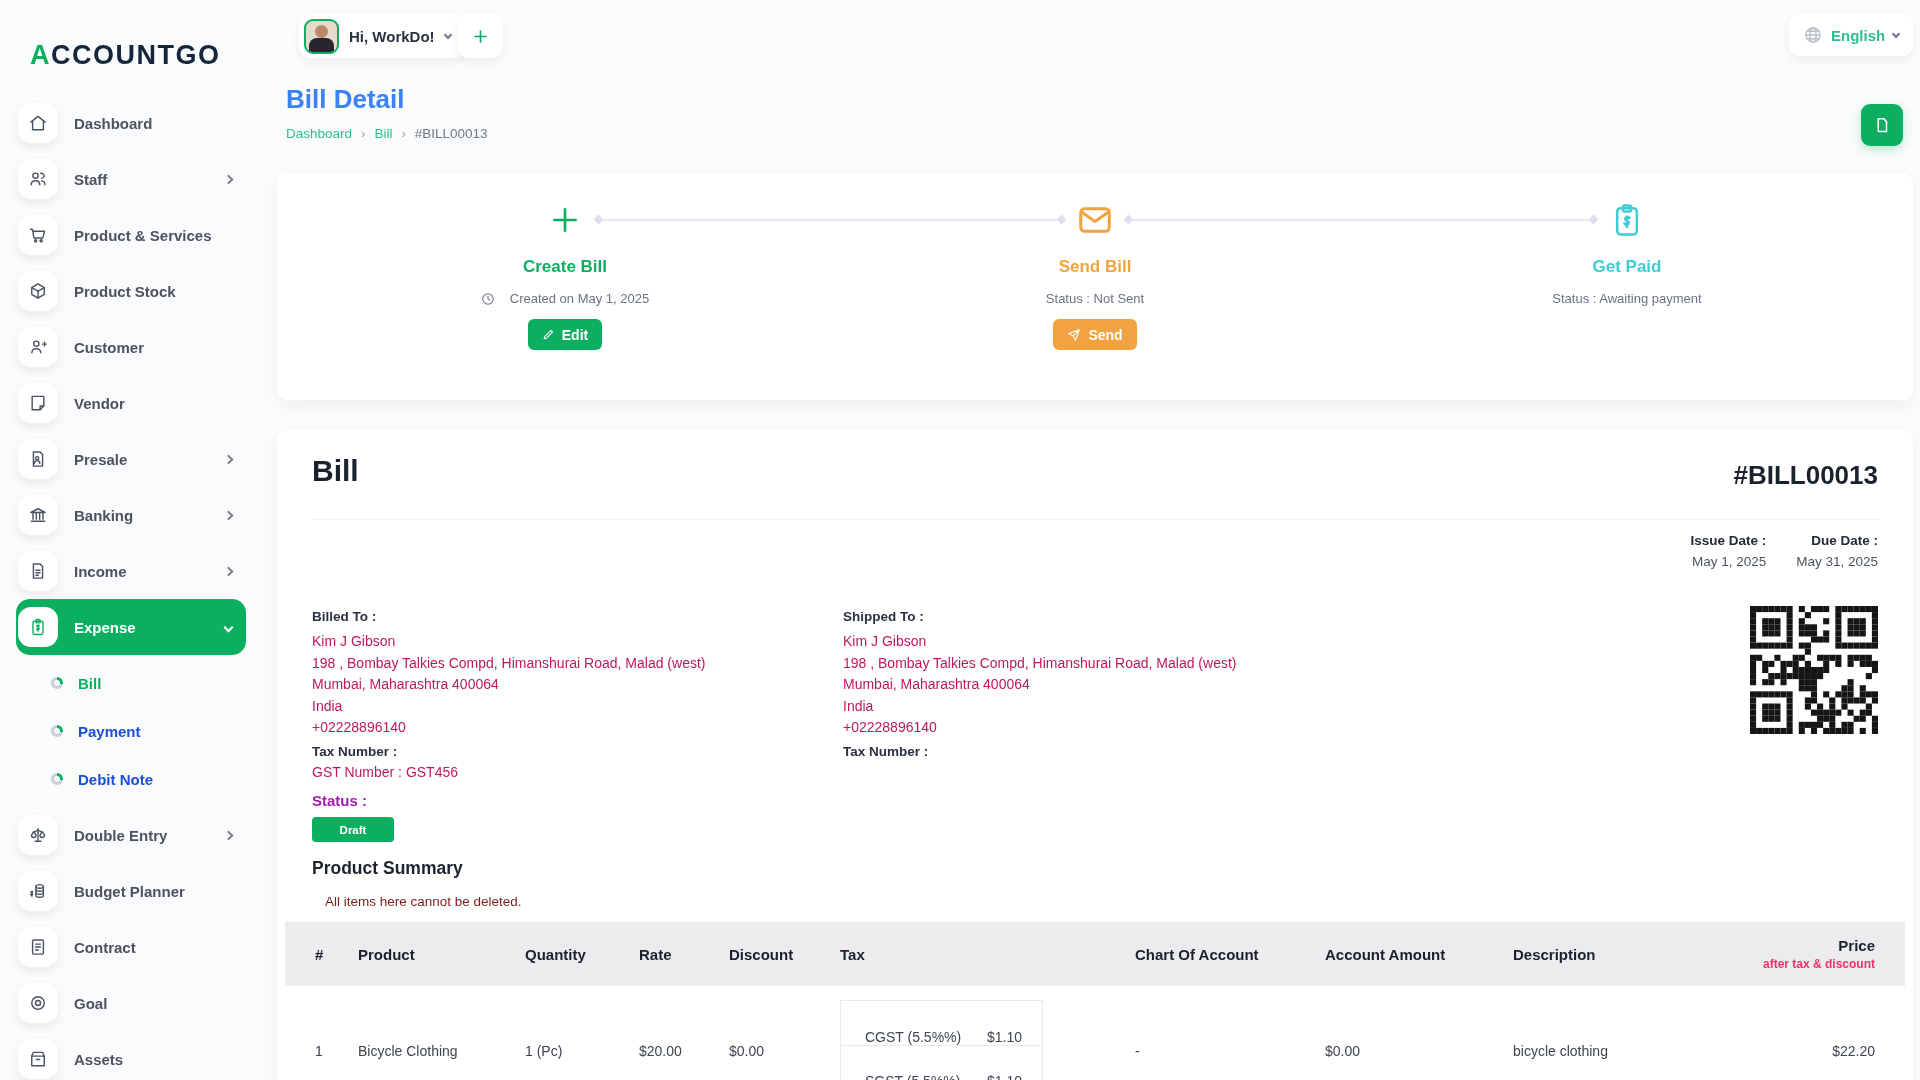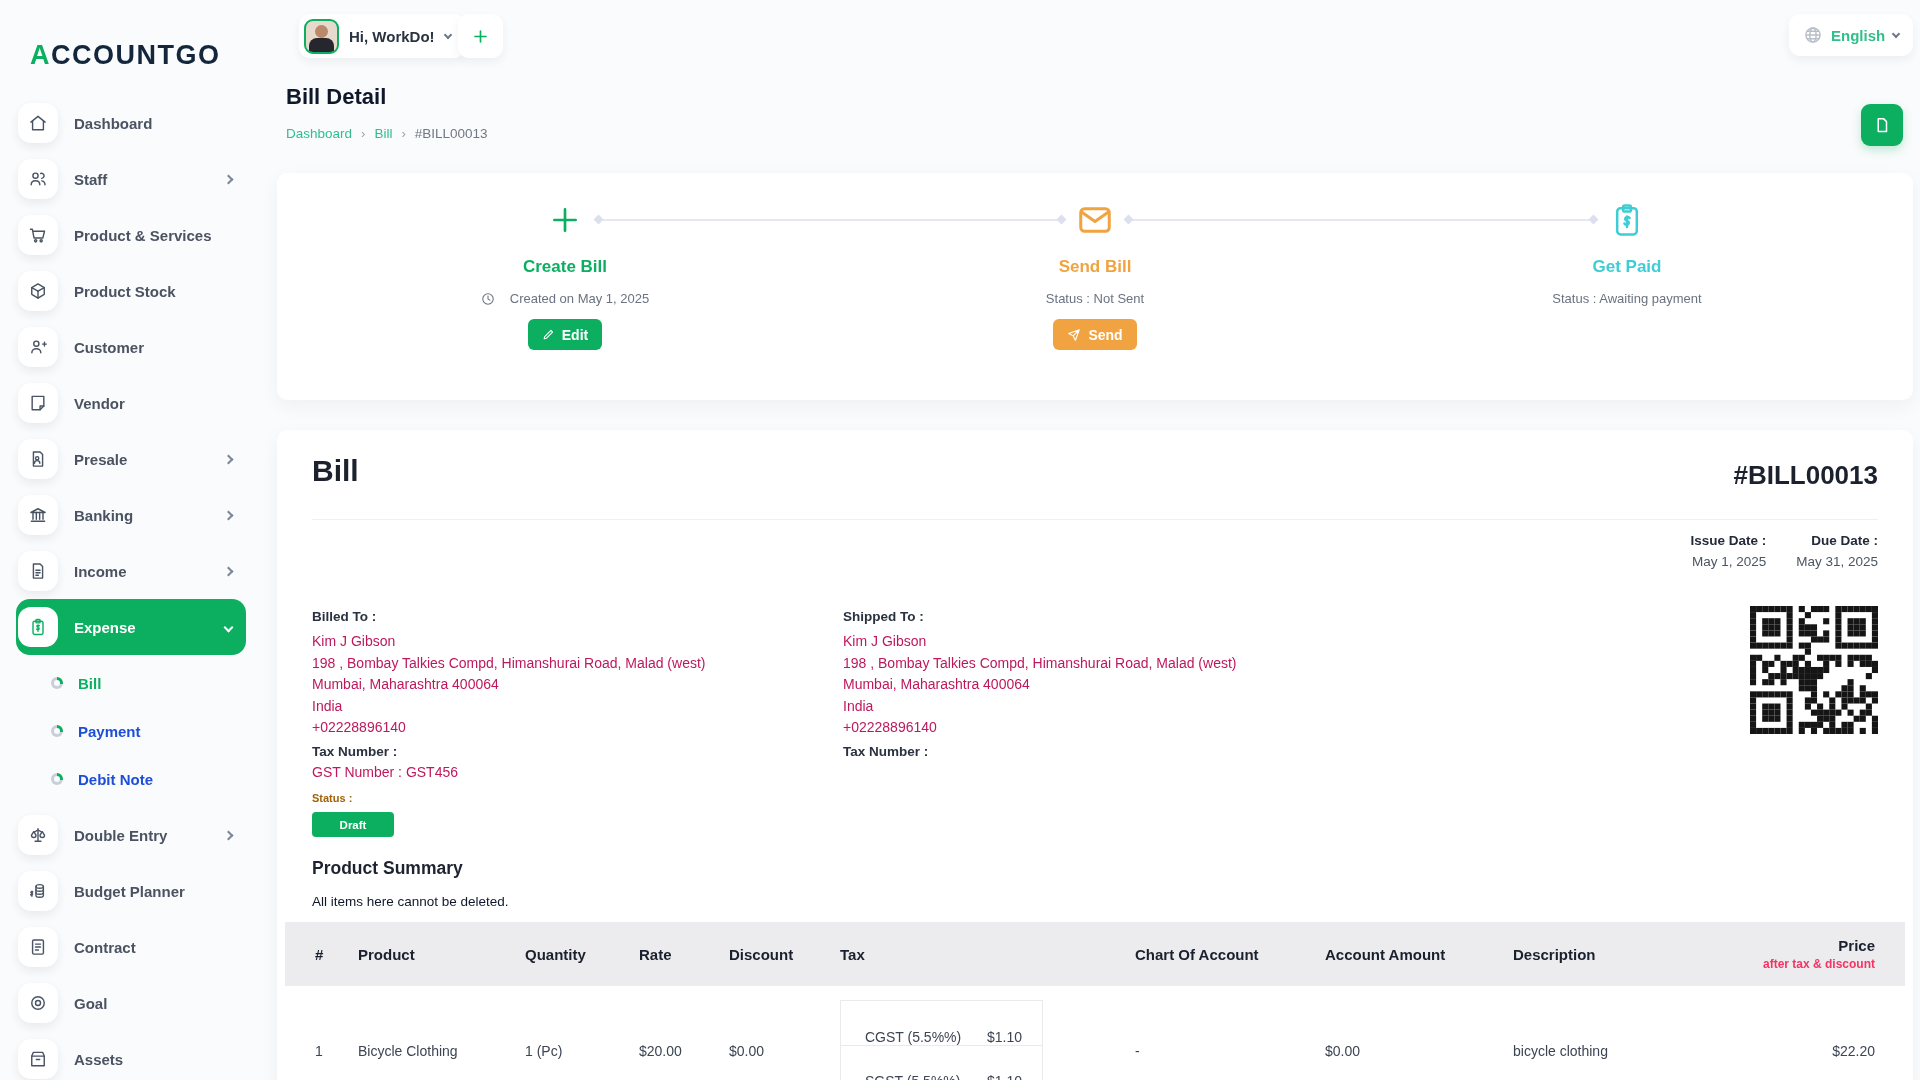--- a/index.html
+++ b/index.html
@@ -39,21 +39,21 @@
   .user-name { font-size:15px; font-weight:700; color:#2a3342; }
   .pill-chev { width:6px; height:6px; border-right:2px solid #707a88; border-bottom:2px solid #707a88; transform:rotate(45deg); margin-top:-3px; }
   .add-btn { position:absolute; left:458px; top:14px; width:45px; height:44px; background:#fff; border-radius:11px;
              box-shadow:0 4px 10px rgba(30,41,59,.06); display:flex; align-items:center; justify-content:center; cursor:pointer; color:var(--green); }
   .lang-pill { position:absolute; left:1789px; top:14px; height:42px; background:#fff; border-radius:11px;
                box-shadow:0 4px 10px rgba(30,41,59,.06); display:flex; align-items:center; gap:8px; padding:0 14px; cursor:pointer; }
   .lang-label { font-size:15px; font-weight:600; color:#2fbf8b; }
   .globe { color:#b8bec8; }
 
   
-  .page-title { position:absolute; left:286px; top:84px; font-size:22px; font-weight:700; color:#0f172a; }
+  .page-title { position:absolute; left:286px; top:84px; font-size:26px; font-weight:700; color:#3b82f6; }
   .breadcrumb { position:absolute; left:286px; top:126px; font-size:13.5px; display:flex; gap:9px; align-items:center; }
   .crumb-link { color:#2fbf8b; cursor:pointer; }
   .crumb-sep { color:#9aa3af; font-size:13px; }
   .crumb-current { color:#6f7886; }
   .export-btn { position:absolute; left:1861px; top:104px; width:42px; height:42px; background:var(--green); border-radius:9px;
                 display:flex; align-items:center; justify-content:center; cursor:pointer; color:#fff; box-shadow:0 4px 10px rgba(12,175,96,.25); }
 
   
   .card { position:absolute; background:#fff; border-radius:10px; box-shadow:0 6px 18px rgba(30,41,59,.05); }
   .card.progress { left:277px; top:173px; width:1636px; height:227px; }
@@ -88,25 +88,25 @@
   .date-value { font-size:13.5px; color:#4c5564; margin-top:6px; }
   .addr { position:absolute; top:179px; width:480px; }
   .addr.billed { left:35px; }
   .addr.shipped { left:566px; }
   .addr-label { font-size:13.5px; font-weight:700; color:#2a3140; margin-bottom:7px; }
   .addr-line { font-size:14px; color:#be185d; line-height:21.5px; }
   .addr-taxlabel { font-size:13.5px; font-weight:700; color:#2a3140; line-height:21.5px; margin-top:2px; }
   .qr-wrap { position:absolute; right:35px; top:176px; width:128px; height:128px; background:#fff; }
   .qr-wrap svg { width:128px; height:128px; fill:#151515; }
   .status-block { position:absolute; left:35px; top:362px; }
-  .status-label { font-size:11px; font-weight:700; color:#a16207; }
+  .status-label { font-size:15px; font-weight:700; color:#a21caf; }
   .status-badge { margin-top:8px; width:82px; height:25px; background:var(--green); border-radius:4px;
                   color:#fff; font-size:11.5px; font-weight:600; display:flex; align-items:center; justify-content:center; }
   .summary-title { position:absolute; left:35px; top:428px; font-size:17.5px; font-weight:700; color:#1d2330; }
-  .summary-note { position:absolute; left:35px; top:464px; font-size:13.5px; color:#0f172a;text-align:center; }
+  .summary-note { position:absolute; left:48px; top:464px; font-size:13.5px; color:#7f1d1d;text-align:center; }
 
   
   .ptable { position:absolute; left:8px; top:492px; width:1620px; border-collapse:collapse; table-layout:fixed; }
   .ptable thead th { background:#ececee; height:64px; font-size:15px; font-weight:700; color:#1a212e; text-align:left; vertical-align:middle; }
   .ptable th:first-child, .ptable td:first-child { padding-left:30px; }
   .ptable th.num-col { width:73px; }
   .ptable th.product-col { width:167px; }
   .ptable th.qty-col { width:114px; }
   .ptable th.rate-col { width:90px; }
   .ptable th.disc-col { width:111px; }

